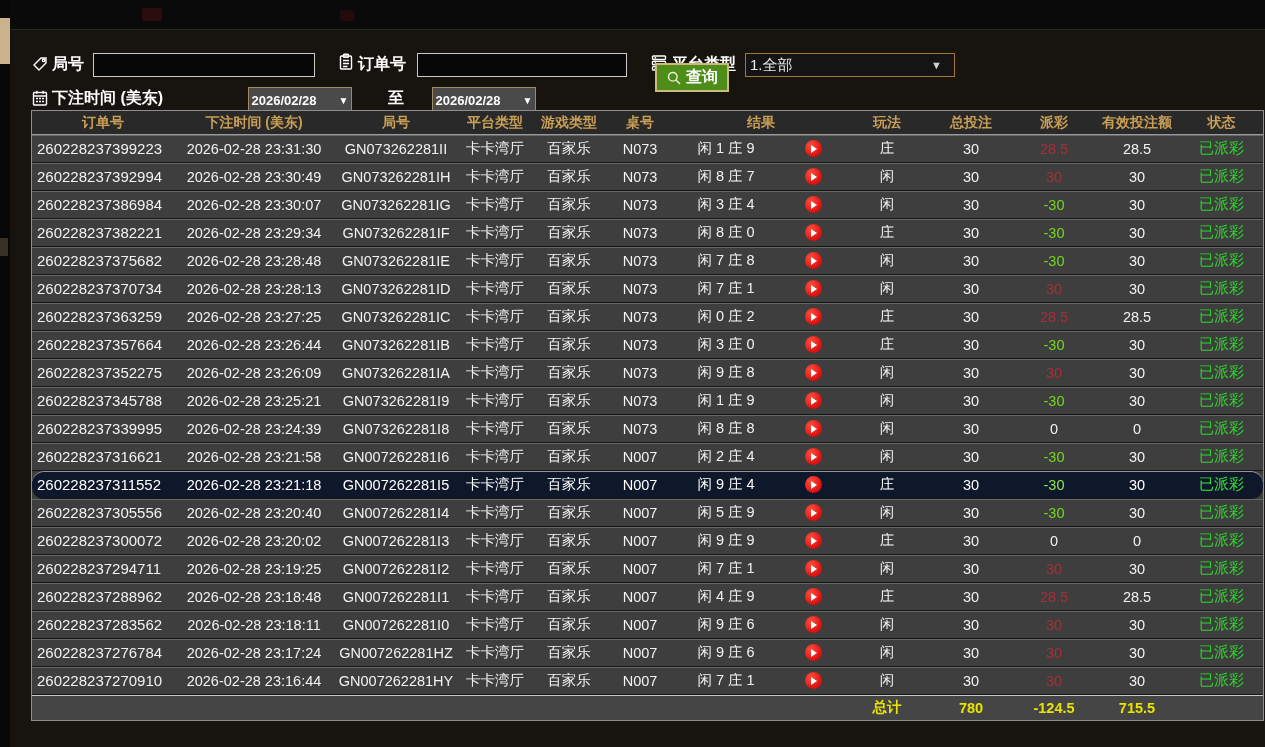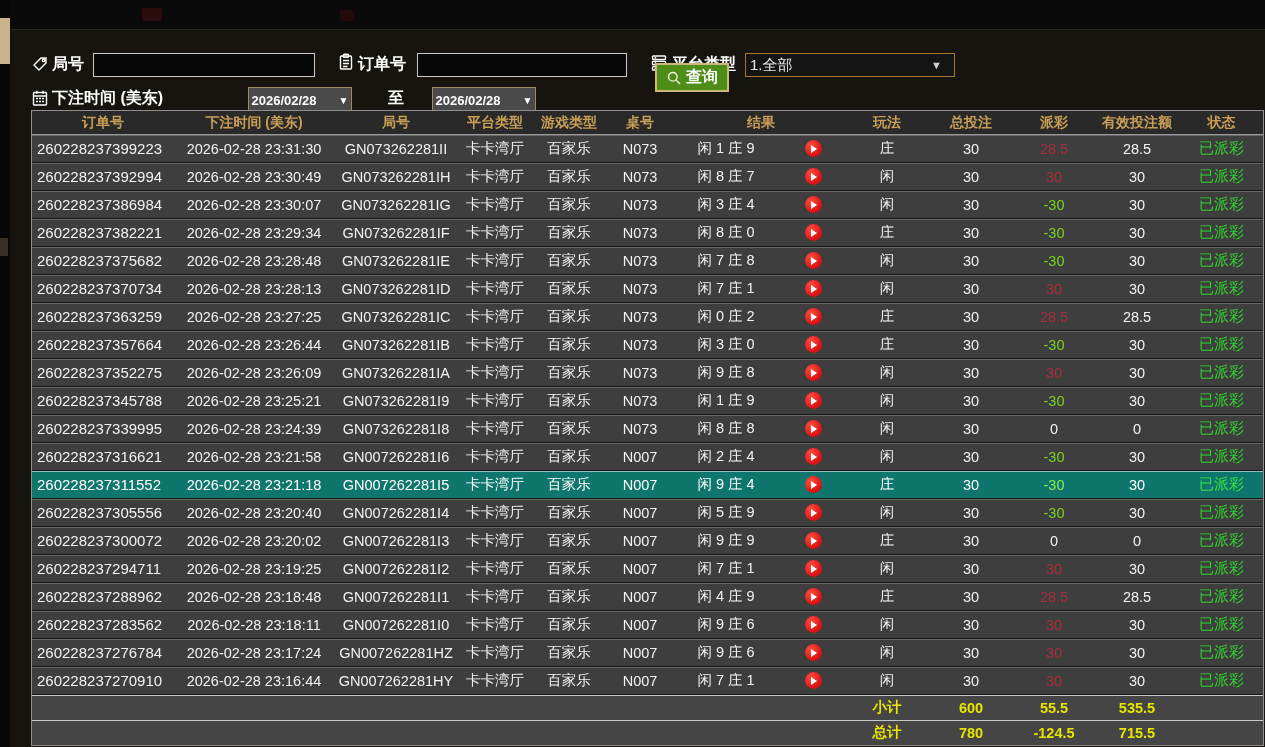--- a/index.html
+++ b/index.html
@@ -69,21 +69,21 @@
   .tfoot .f-label { grid-column:9; }
   .tfoot .f-bet   { grid-column:10; }
   .tfoot .f-pay   { grid-column:11; }
   .tfoot .f-valid { grid-column:12; }
 
   .pos  { color:#a62f3a; }
   .neg  { color:#74d61c; }
   .zero { color:#f0f0f0; }
   .status { color:#2ed32e; font-size:15px; }
 
-  .hl { background:#0f766e; box-shadow: inset 0 1px 0 rgba(255,255,255,0.55); color:#fff; }
+  .hl { background:#0f172a; box-shadow: inset 0 1px 0 rgba(255,255,255,0.55); color:#fff;border-radius:12px; }
   .hl .neg { color:#8de84f; }
   .hl .status { color:#35e23c; }
 
   .play {
     width:17px; height:17px; border-radius:50%;
     background:radial-gradient(circle at 35% 32%, #ff5040, #d90e0e 70%);
     margin:0 auto; display:flex; align-items:center; justify-content:center;
     cursor:pointer;
   }
   .play::after {
@@ -508,24 +508,18 @@
         </div>
     <div class="c">闲</div>
     <div class="c">30</div>
     <div class="c payout pos">30</div>
     <div class="c">30</div>
     <div class="c status">已派彩</div>
   </div>
     </div>
 
   <div class="trow tfoot">
-    <div class="c f-label">小计</div>
-    <div class="c f-bet">600</div>
-    <div class="c f-pay">55.5</div>
-    <div class="c f-valid">535.5</div>
-  </div>
-  <div class="trow tfoot">
     <div class="c f-label">总计</div>
     <div class="c f-bet">780</div>
     <div class="c f-pay">-124.5</div>
     <div class="c f-valid">715.5</div>
   </div>
 </div>
 
 </body></html>

